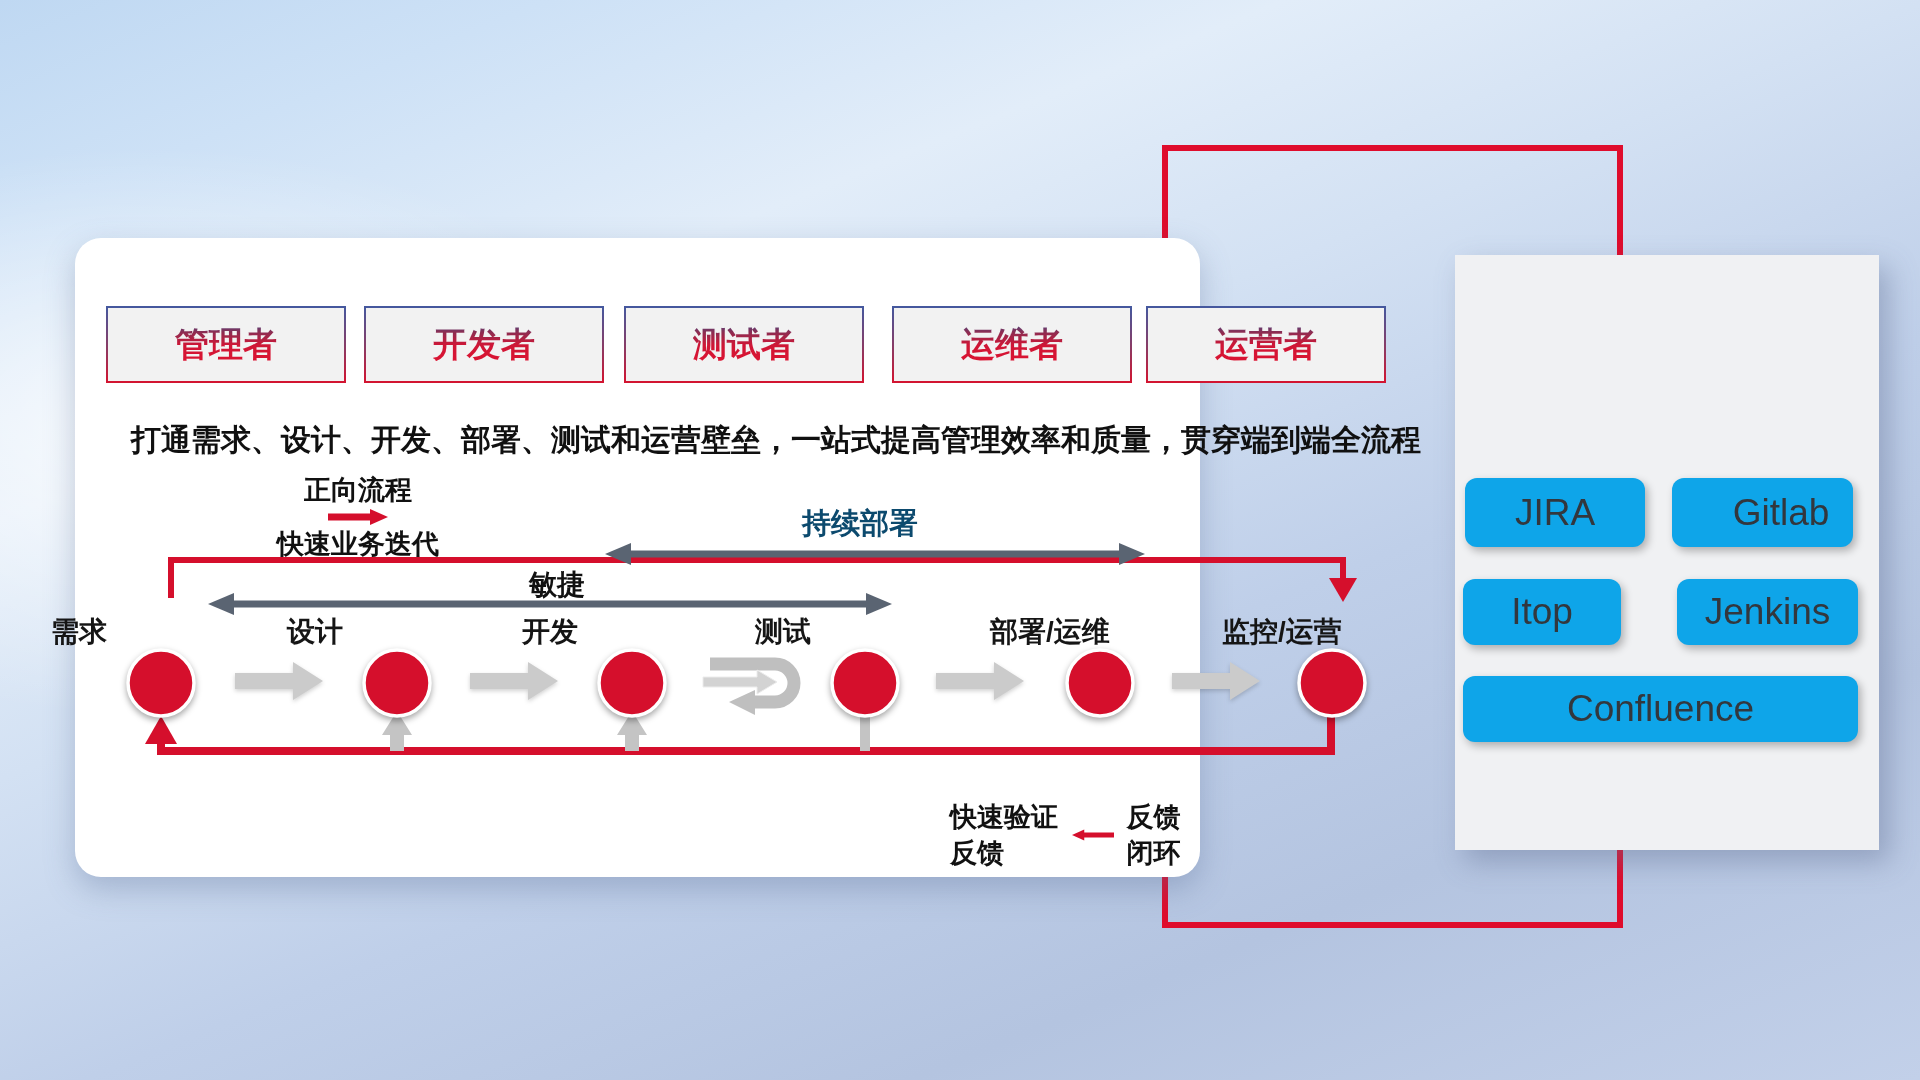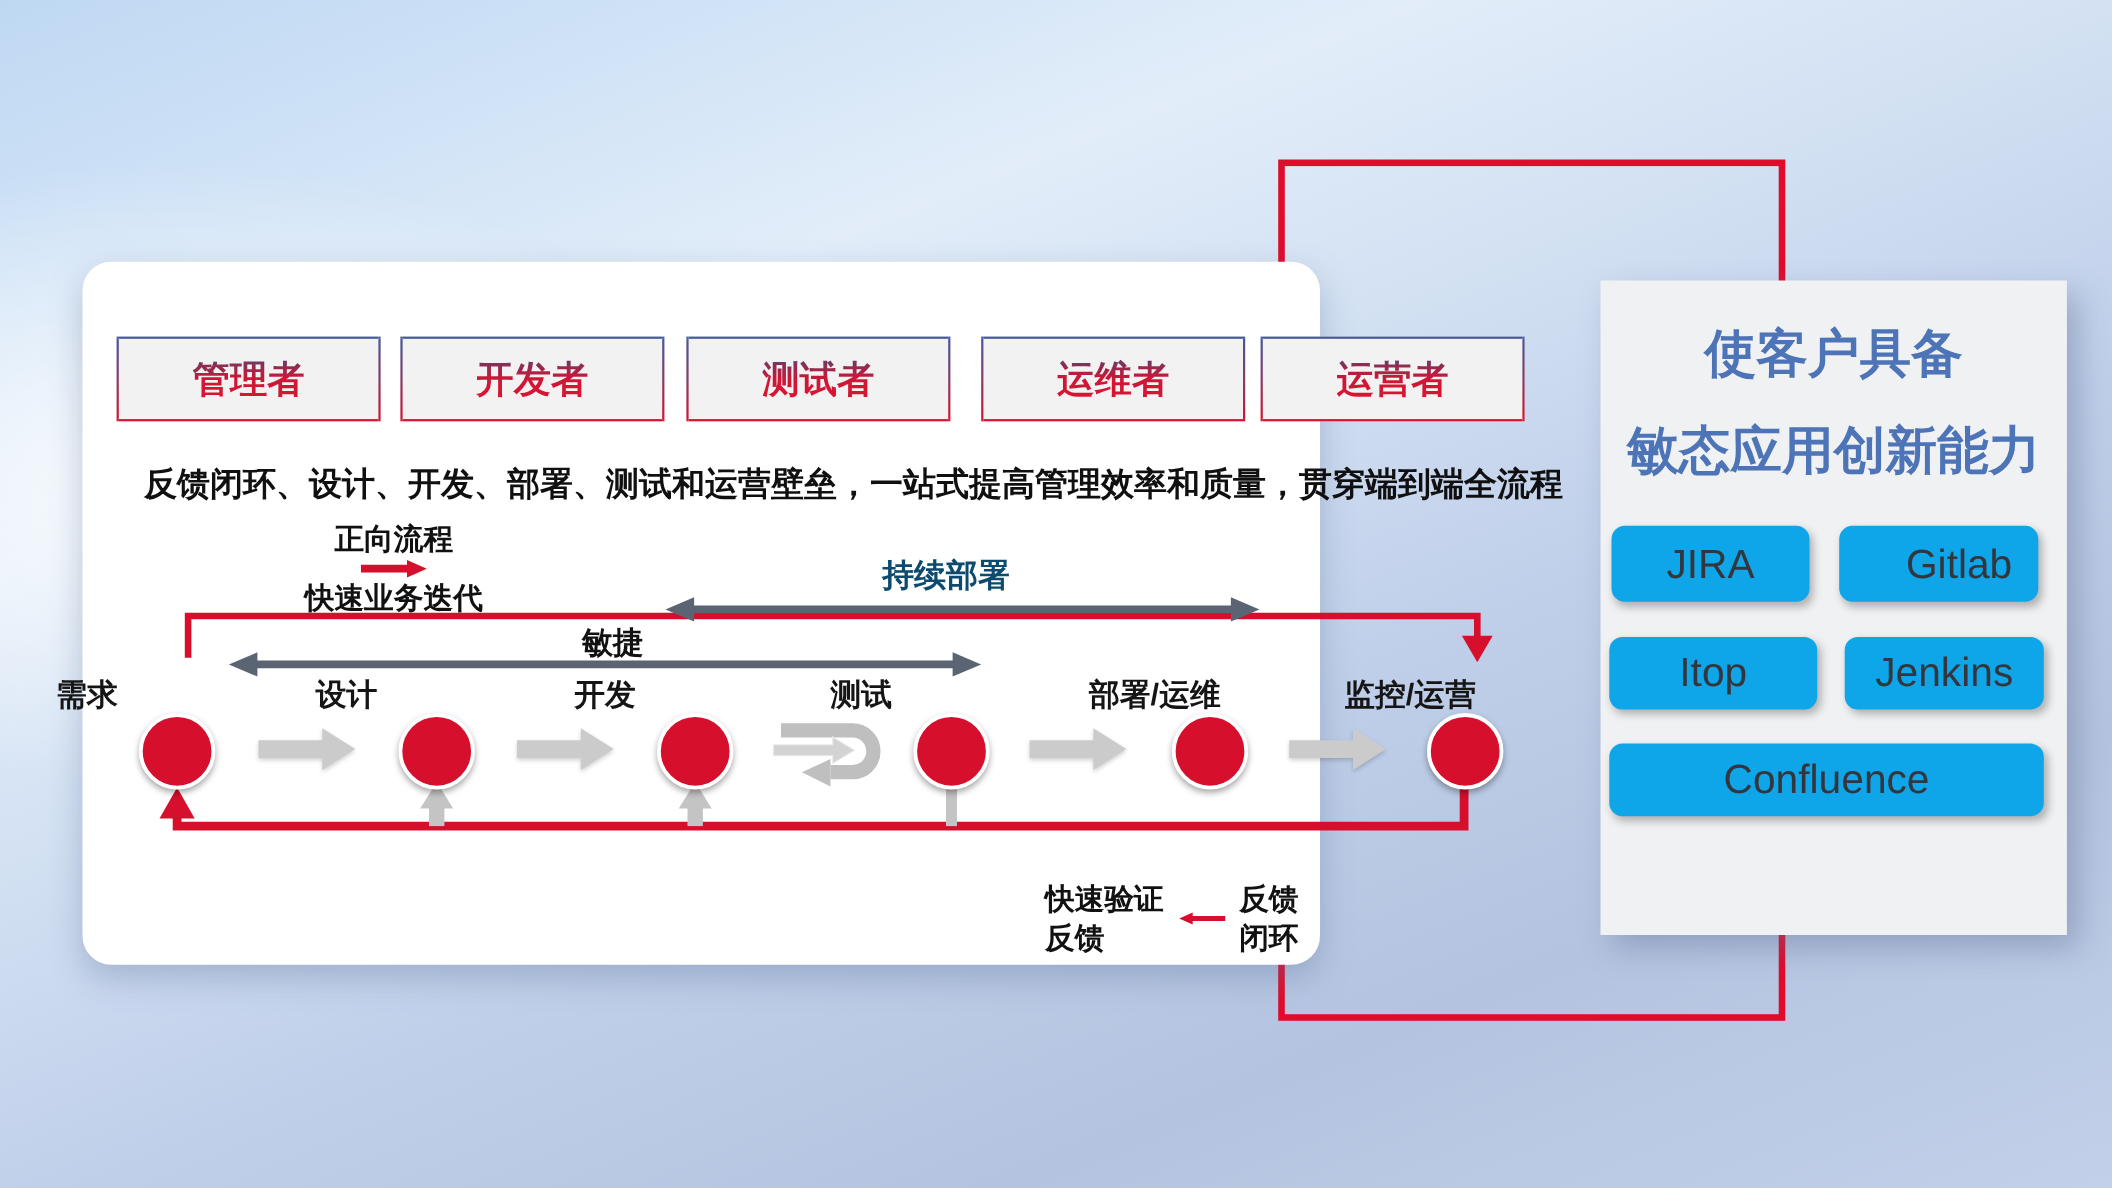--- a/index.html
+++ b/index.html
@@ -40,21 +40,21 @@
 
   svg.flow { position:absolute; left:0; top:0; width:1375px; height:639px; }
 
   .panel-title { position:absolute; top:22px; left:0; width:100%; text-align:center;
     color:#4e74b8; font-weight:bold; font-size:47px; line-height:88px; }
   .tool-box { position:absolute; background:#0ea5e9; border-radius:12px;
     box-shadow:3px 4px 8px rgba(0,0,0,.28); display:flex; align-items:center; justify-content:center;
     font-size:37px; font-weight:normal; color:#33373d; }
   .tb-jira { left:10px; top:223px; width:180px; height:69px; }
   .tb-gitlab { left:217px; top:223px; width:181px; height:69px;padding-left:37px; }
-  .tb-itop { left:8px; top:324px; width:189px; height:66px; }
+  .tb-itop { left:8px; top:324px; width:158px; height:66px; }
   .tb-jenkins { left:222px; top:324px; width:181px; height:66px; }
   .tb-confluence { left:8px; top:421px; width:395px; height:66px; }
 </style>
 </head>
 <body>
 
 <div class="bg"></div>
 <div class="accent-frame"></div>
 
 <div class="card">
@@ -68,21 +68,21 @@
   <div class="role-box" style="left:549px">
       <span>测试者</span>
     </div>
   <div class="role-box" style="left:817px">
       <span>运维者</span>
     </div>
   <div class="role-box" style="left:1071px">
       <span>运营者</span>
     </div>
 
-  <div class="desc">反馈闭环、设计、开发、部署、测试和运营壁垒，一站式提高管理效率和质量，贯穿端到端全流程</div>
+  <div class="desc">打通需求、设计、开发、部署、测试和运营壁垒，一站式提高管理效率和质量，贯穿端到端全流程</div>
 
   <div class="legend-row legend-forward">
     <span>正向流程</span>
     <svg width="60" height="18" viewBox="0 0 60 18">
       <line x1="0" y1="9" x2="44" y2="9" stroke="#d50f2c" stroke-width="7"></line>
       <polygon points="60,9 42,1 42,17" fill="#d50f2c"></polygon>
     </svg>
     <span>快速业务迭代</span>
   </div>
 
@@ -153,22 +153,18 @@
     <span>快速验证反馈</span>
     <svg width="62" height="18" viewBox="0 0 62 18">
       <polygon points="0,9 18,1 18,17" fill="#d50f2c"></polygon>
       <line x1="16" y1="9" x2="62" y2="9" stroke="#d50f2c" stroke-width="7"></line>
     </svg>
     <span>反馈闭环</span>
   </div>
 </div>
 
 <div class="panel">
-  <div class="panel-title">
-    <div>使客户具备</div>
-    <div>敏态应用创新能力</div>
-  </div>
   <div class="tool-box tb-jira">JIRA</div>
   <div class="tool-box tb-gitlab">Gitlab</div>
   <div class="tool-box tb-itop">Itop</div>
   <div class="tool-box tb-jenkins">Jenkins</div>
   <div class="tool-box tb-confluence">Confluence</div>
 </div>
 
 </body></html>

